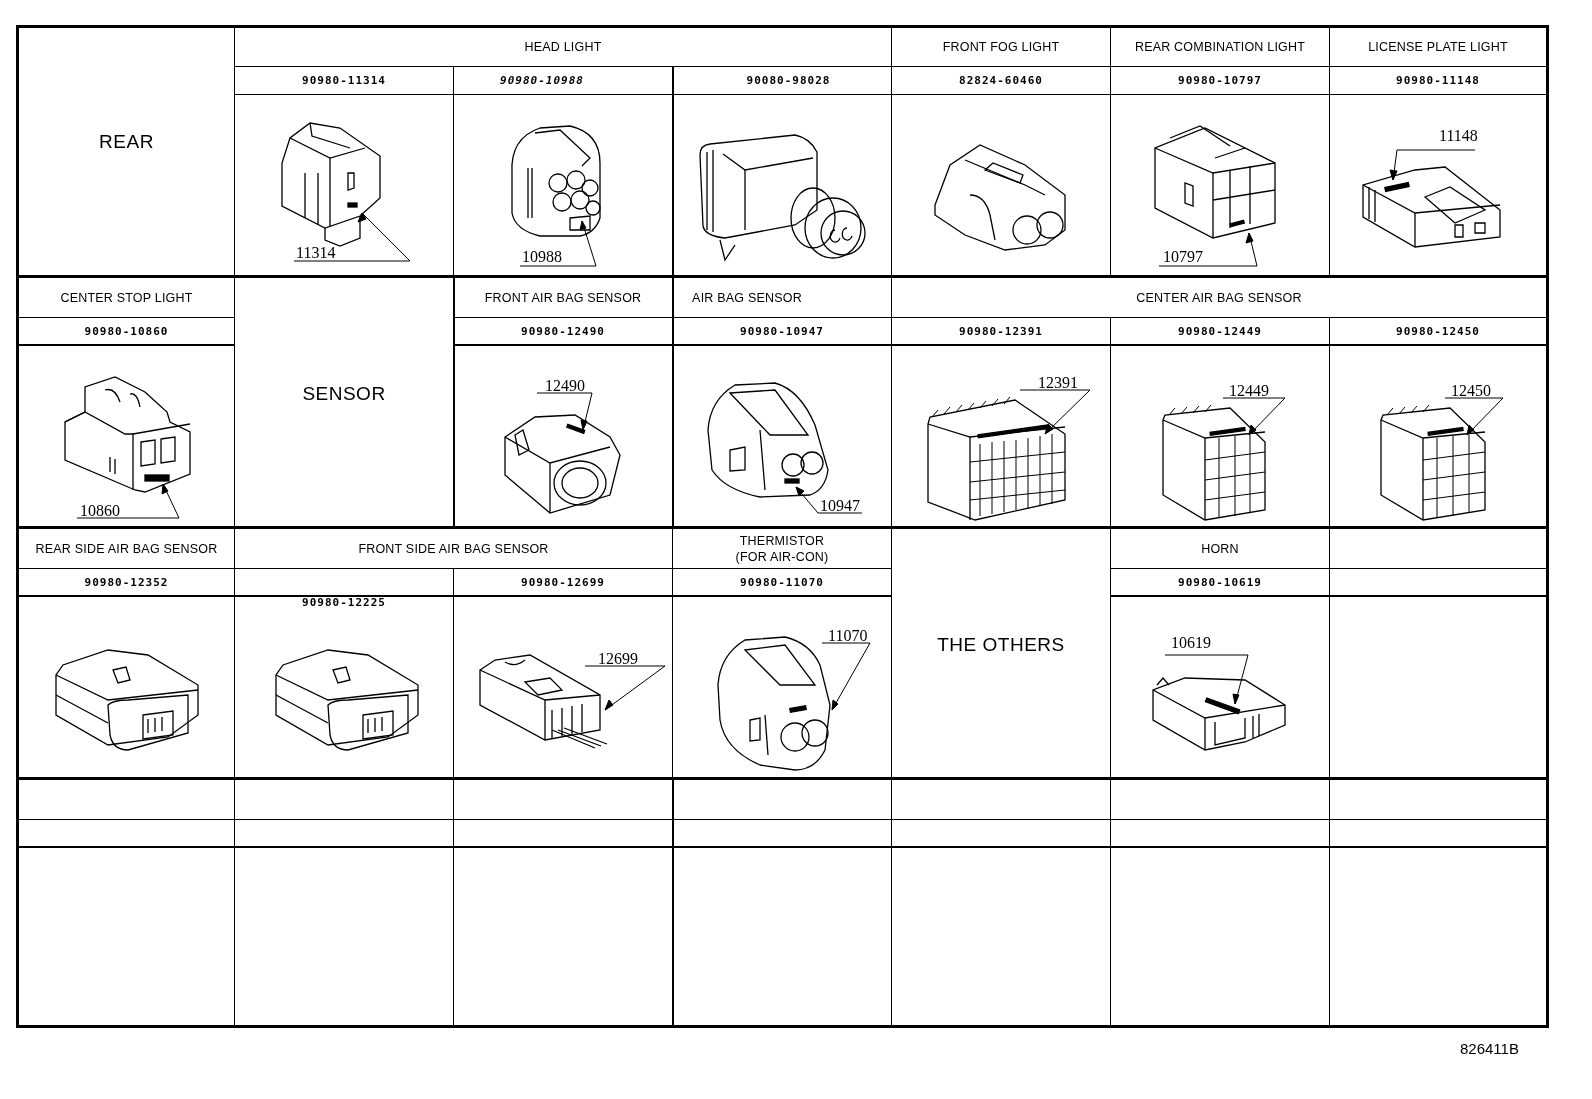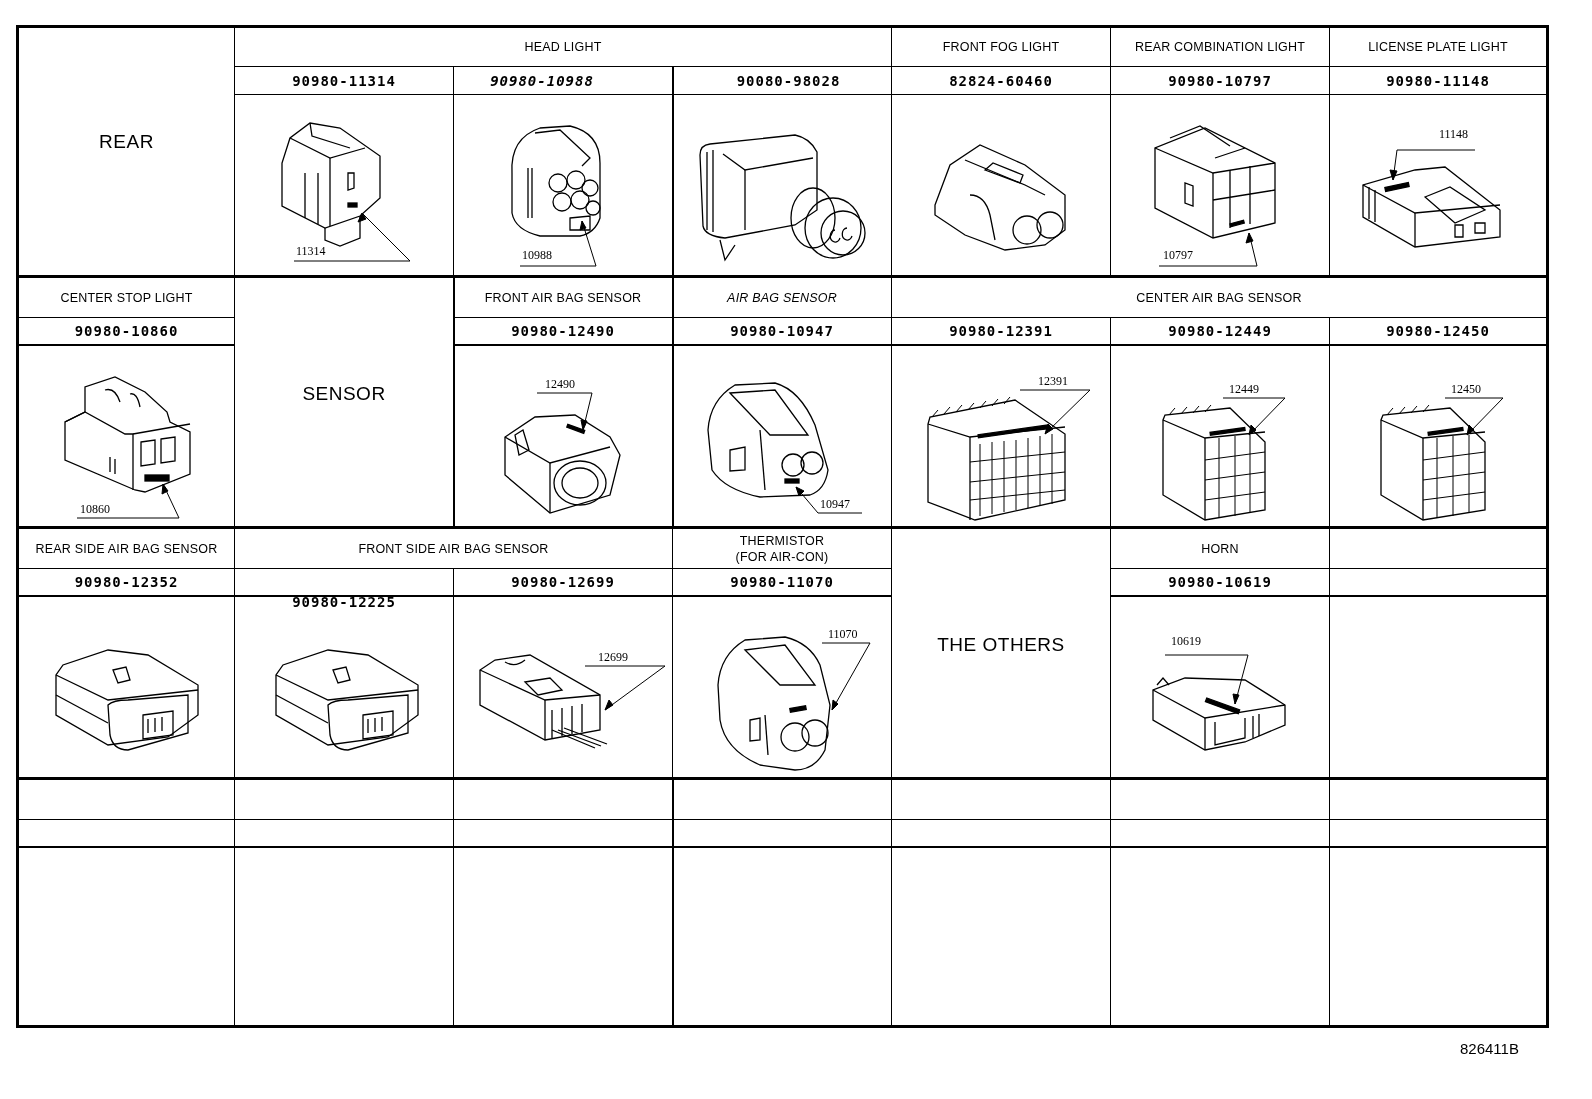--- a/index.html
+++ b/index.html
@@ -4,27 +4,27 @@
 <style>
   html, body { margin: 0; padding: 0; background: #ffffff; }
   body { width: 1592px; height: 1099px; position: relative; overflow: hidden;
          font-family: "Liberation Sans", "DejaVu Sans", sans-serif; color: #000; }
   #sheet { position: absolute; left: 16px; top: 25px; width: 1533px; height: 1003px;
            border: 3px solid #000; box-sizing: border-box; }
   .cell { position: absolute; box-sizing: border-box; display: flex; align-items: center;
           justify-content: center; text-align: center; }
   .label { font-size: 12.5px; letter-spacing: 0.2px; line-height: 16px; }
   .pn { font-family: "DejaVu Sans Mono", "Liberation Mono", monospace; font-weight: bold;
-        font-size: 14px; letter-spacing: 1px; }
+        font-size: 11px; letter-spacing: 1px; }
   .group { font-size: 19px; letter-spacing: 0.5px; }
   .hl { position: absolute; background: #000; }
   .vl { position: absolute; background: #000; }
   .pic { position: absolute; }
   .pic svg { width: 100%; height: 100%; overflow: visible; }
-  .callout { font-family: "Liberation Serif", "DejaVu Serif", serif; font-size: 12px; }
+  .callout { font-family: "Liberation Serif", "DejaVu Serif", serif; font-size: 16px; }
   #figcode { position: absolute; left: 1460px; top: 1040px; font-size: 15px; }
 </style>
 </head>
 <body>
 
 <div id="sheet"></div>
 
 <div>
 
   <div class="hl" style="left:16px;top:275px;width:1533px;height:3px;"></div>
@@ -183,21 +183,21 @@
   <span class="callout" style="position:absolute;left:84px;top:2px;">11148</span>
   <svg style="position:absolute;left:0;top:0;" viewBox="0 0 170 145" fill="none" stroke="#000" stroke-width="1">
     <path d="M120 25 L42 25 L38 55"></path>
       <path d="M38 55 L35 45 L42 46 Z" fill="#000"></path>
   </svg>
 </div>
 
 <div class="cell label" style="left:19px;top:278px;width:215px;height:39px;">CENTER STOP LIGHT</div>
 <div class="cell group" style="left:235px;top:278px;width:218px;height:232px;">SENSOR</div>
 <div class="cell label" style="left:454px;top:278px;width:218px;height:39px;">FRONT AIR BAG SENSOR</div>
-<div class="cell label" style="left:673px;top:278px;width:218px;height:39px;font-style:italic;">AIR BAG SENSOR</div>
+<div class="cell label" style="left:638px;top:278px;width:218px;height:39px;">AIR BAG SENSOR</div>
 <div class="cell label" style="left:892px;top:278px;width:654px;height:39px;">CENTER AIR BAG SENSOR</div>
 
 <div class="cell pn" style="left:19px;top:318px;width:215px;height:26px;">90980-10860</div>
 <div class="cell pn" style="left:454px;top:318px;width:218px;height:26px;">90980-12490</div>
 <div class="cell pn" style="left:673px;top:318px;width:218px;height:26px;">90980-10947</div>
 <div class="cell pn" style="left:892px;top:318px;width:218px;height:26px;">90980-12391</div>
 <div class="cell pn" style="left:1111px;top:318px;width:218px;height:26px;">90980-12449</div>
 <div class="cell pn" style="left:1330px;top:318px;width:216px;height:26px;">90980-12450</div>
 
 <div class="pic" style="left:55px;top:372px;width:150px;height:150px;">

